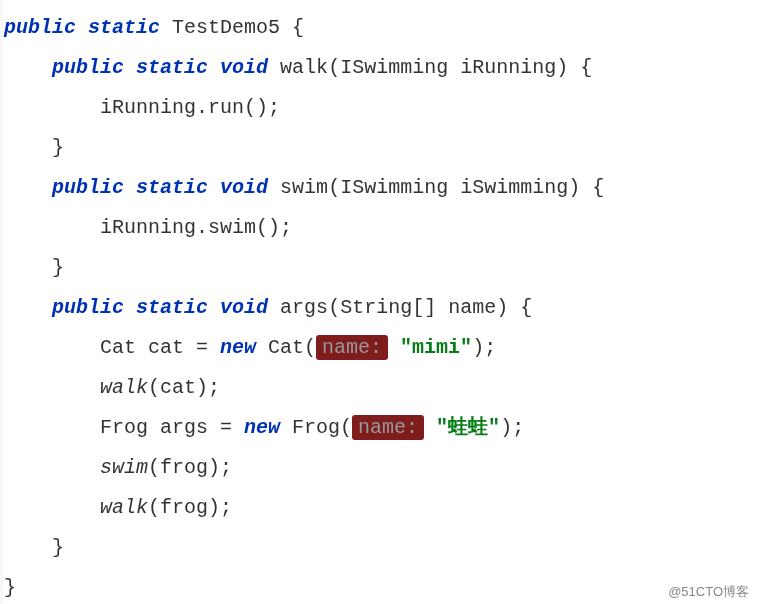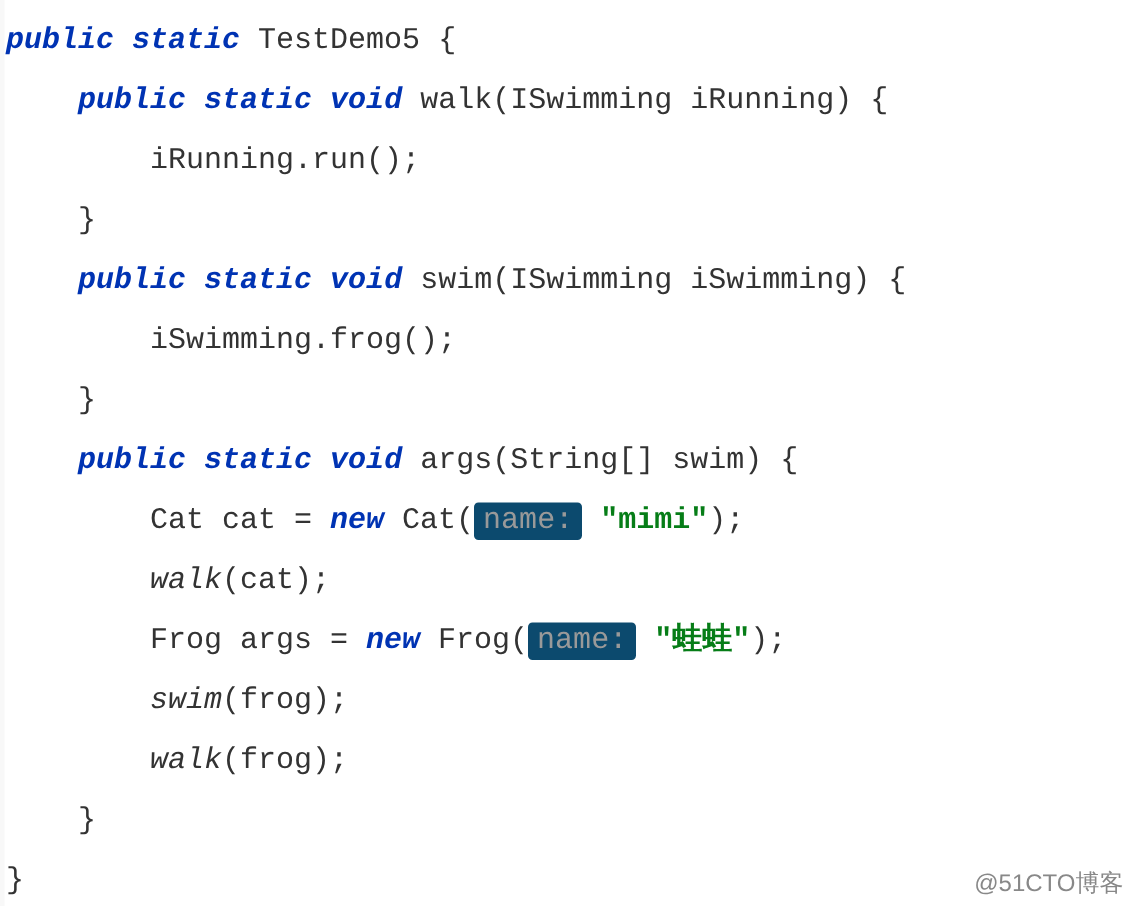--- a/index.html
+++ b/index.html
@@ -16,31 +16,31 @@
   }
   .code-area {
     padding: 8px 0 0 4px;
     white-space: pre;
     color: #333333;
   }
   .kw { color: #0033b3; font-weight: bold; font-style: italic; }
   .str { color: #067d17; font-weight: bold; }
   .italic { font-style: italic; }
   .hint {
-    background: #0c4a6e;
+    background: #7f1d1d;
     color: #999999;
     border-radius: 3px;
     padding: 1px 6px;
     font-style: normal;
   }
   .watermark {
     position: absolute;
     bottom: 6px;
     right: 10px;
-    font-size: 16px;
+    font-size: 13px;
     color: #888888;
     font-family: "Microsoft YaHei", sans-serif;
     line-height: 1;
   }
   .gutter {
     position: absolute;
     left: 0;
     top: 0;
     width: 3px;
     height: 100%;
@@ -50,23 +50,23 @@
 </head>
 <body>
 
 <div class="gutter"></div>
 
 <div class="code-area"><span><span class="kw">public</span> <span class="kw">static</span> <span>TestDemo5</span><span> {</span></span>
 <span>    <span class="kw">public</span> <span class="kw">static</span> <span class="kw">void</span> <span>walk</span><span>(ISwimming iRunning) {</span></span>
 <span>        <span>iRunning.run();</span></span>
 <span>    <span>}</span></span>
 <span>    <span class="kw">public</span> <span class="kw">static</span> <span class="kw">void</span> <span>swim</span><span>(ISwimming iSwimming) {</span></span>
-<span>        <span>iSwimming.frog();</span></span>
+<span>        <span>iRunning.swim();</span></span>
 <span>    <span>}</span></span>
-<span>    <span class="kw">public</span> <span class="kw">static</span> <span class="kw">void</span> <span>args</span><span>(String[] swim) {</span></span>
+<span>    <span class="kw">public</span> <span class="kw">static</span> <span class="kw">void</span> <span>args</span><span>(String[] name) {</span></span>
 <span>        <span>Cat cat = </span><span class="kw">new</span><span> Cat(</span><span class="hint">name:</span> <span class="str">"mimi"</span><span>);</span></span>
 <span>        <span class="italic">walk</span><span>(cat);</span></span>
 <span>        <span>Frog args = </span><span class="kw">new</span><span> Frog(</span><span class="hint">name:</span> <span class="str">"蛙蛙"</span><span>);</span></span>
 <span>        <span class="italic">swim</span><span>(frog);</span></span>
 <span>        <span class="italic">walk</span><span>(frog);</span></span>
 <span>    <span>}</span></span>
 <span><span>}</span></span></div>
 
 <div class="watermark">@51CTO博客</div>
 

